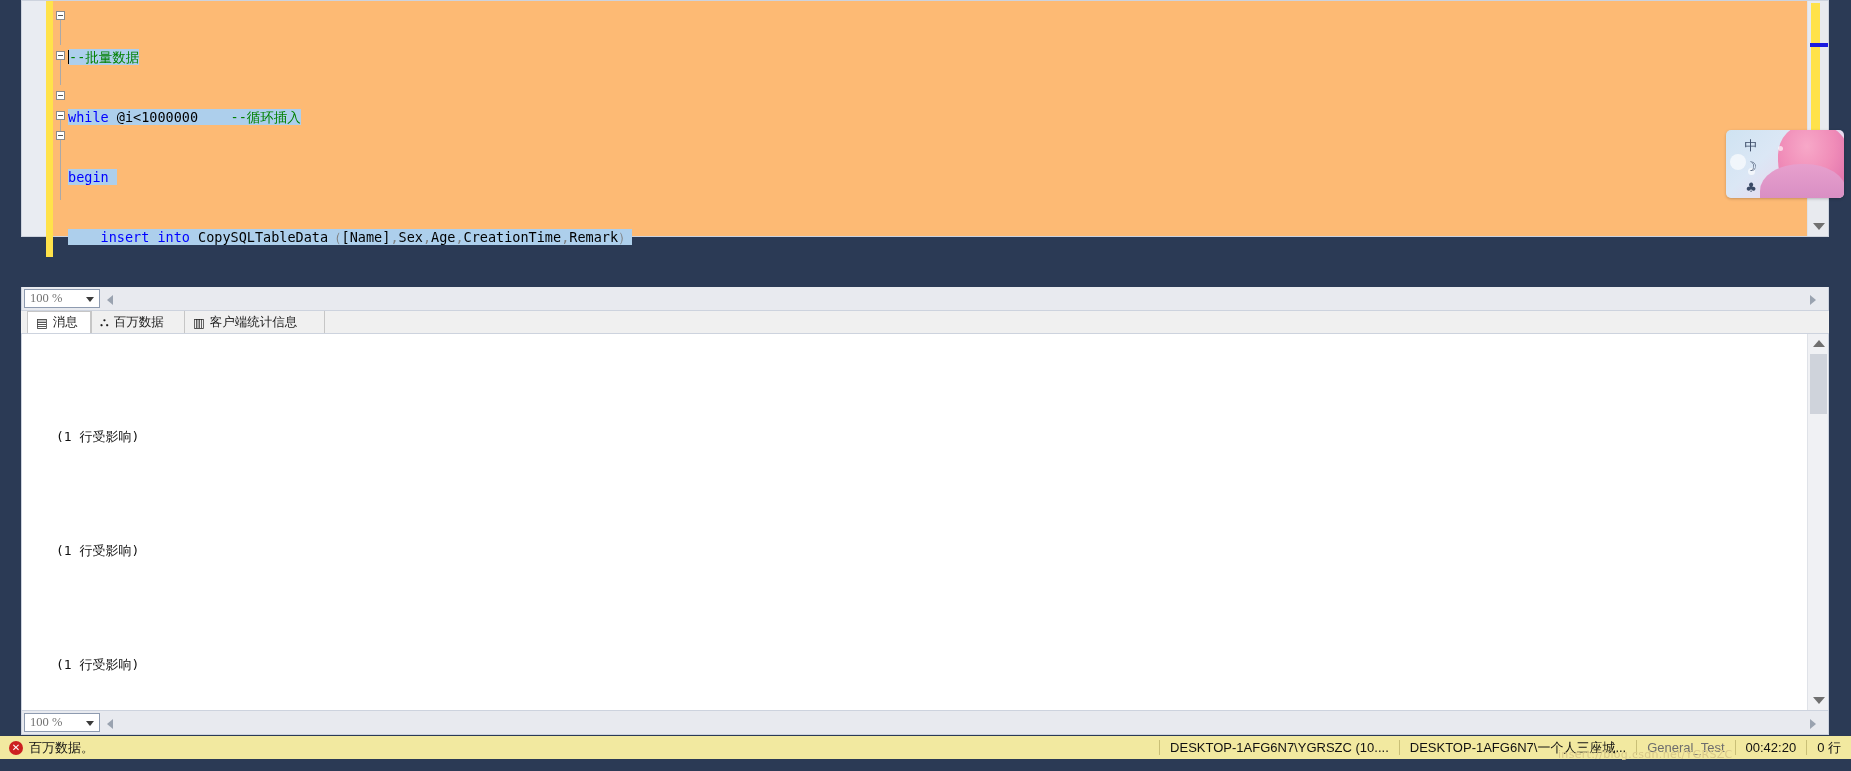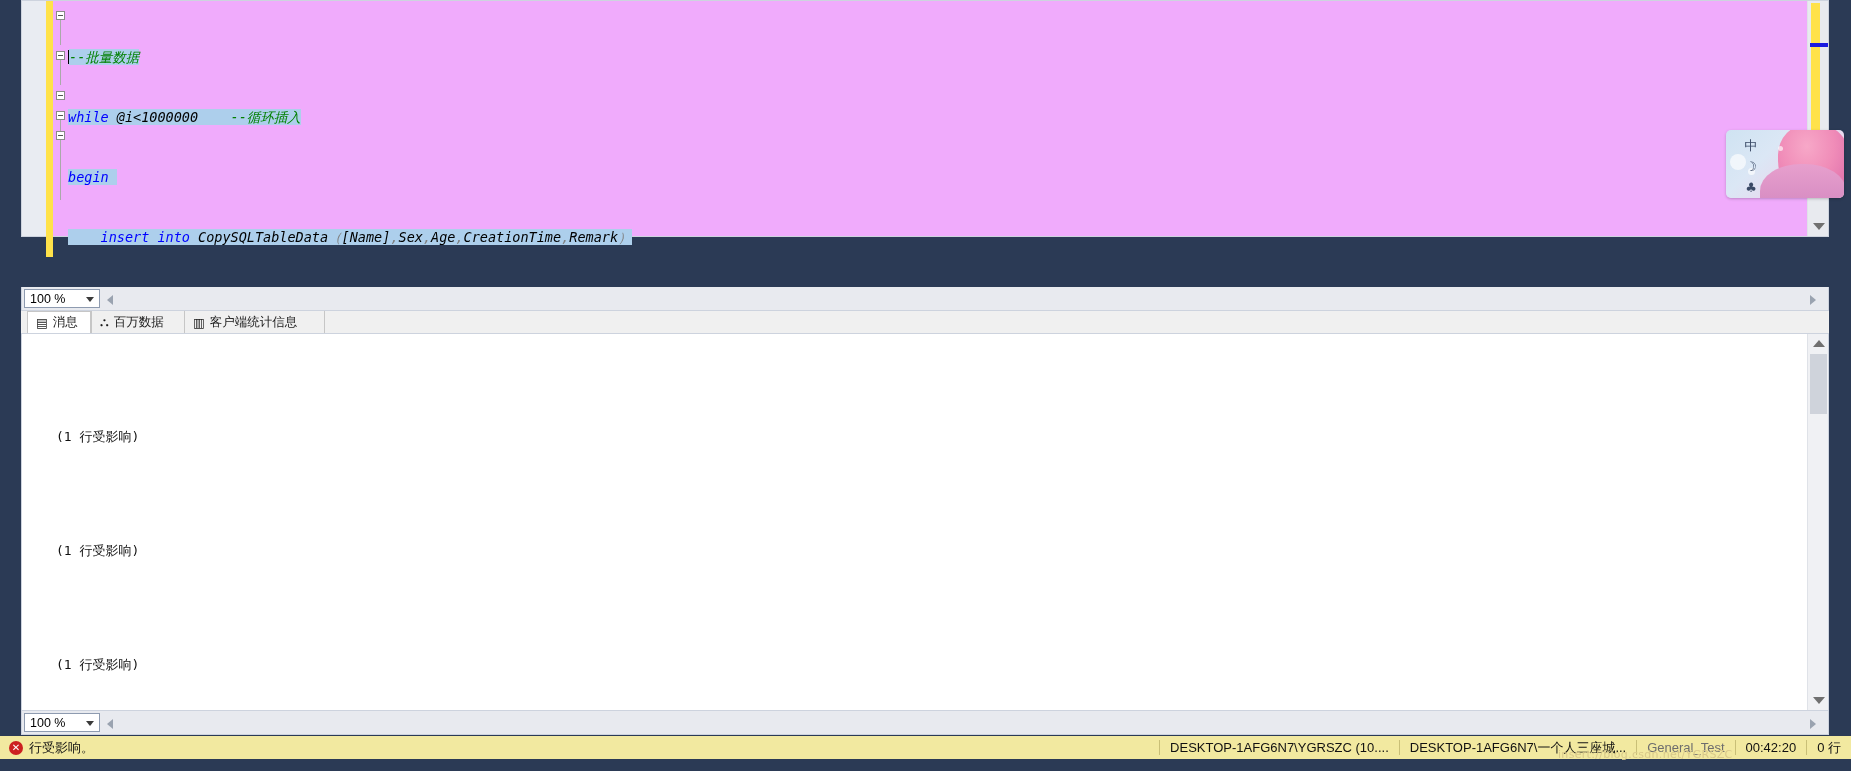--- a/index.html
+++ b/index.html
@@ -10,21 +10,21 @@
     font-size:13px;color:#000;
   }
   .app{position:relative;width:1851px;height:771px;background:#2b3a55;}
 
   
   .left-rail{position:absolute;left:0;top:0;width:21px;height:771px;background:#2b3a55;}
 
   
   .editor-pane{
     position:absolute;left:21px;top:0;width:1808px;height:237px;
-    background:#f0abfc;border:1px solid #cdd3de;box-sizing:border-box;font-style:italic;
+    background:#fdba74;border:1px solid #cdd3de;box-sizing:border-box;
   }
   .editor-gutter{
     position:absolute;left:0;top:0;width:24px;height:100%;
     background:#e9ecf2;border-right:1px solid #e1e4ea;
   }
   .change-bar{
     position:absolute;left:24px;top:0;width:7px;height:256px;background:#ffe24a;
   }
   .fold-col{position:absolute;left:31px;top:0;width:16px;height:260px;}
   .fold-box{
@@ -65,21 +65,21 @@
   }
 
   
   .zoom-strip{
     position:absolute;left:21px;top:287px;width:1808px;height:24px;
     background:#e8eaef;border:1px solid #cdd3de;border-top:none;box-sizing:border-box;
   }
   .zoom-combo{
     position:absolute;left:2px;top:2px;width:76px;height:19px;background:#ffffff;
     border:1px solid #8e9bb0;box-sizing:border-box;font-size:12.5px;
-    display:flex;align-items:center;padding-left:5px;color:#000000;
+    display:flex;align-items:center;padding-left:5px;color:#737373;font-family:Liberation Serif, serif;
   }
   .zoom-combo .cb-arrow{
     position:absolute;right:5px;top:7px;width:0;height:0;
     border-left:4px solid transparent;border-right:4px solid transparent;border-top:5px solid #3a3a3a;
   }
   .hs-left{
     position:absolute;left:85px;top:8px;width:0;height:0;
     border-top:5px solid transparent;border-bottom:5px solid transparent;border-right:6px solid #9aa3b0;
   }
   .hs-right{
@@ -271,21 +271,21 @@
     <div class="zoom-combo">
       <span>100 %</span>
       <span class="cb-arrow"></span>
     </div>
     <div class="hs-left"></div>
     <div class="hs-right"></div>
   </div>
 
   <div class="status-bar">
     <div class="st-err-icon">✕</div>
-    <div class="st-left">行受影响。</div>
+    <div class="st-left">百万数据。</div>
     <div class="st-spacer"></div>
     <div class="st-cell">DESKTOP-1AFG6N7\YGRSZC (10....</div>
     <div class="st-cell">DESKTOP-1AFG6N7\一个人三座城...</div>
     <div class="st-cell dim">General_Test</div>
     <div class="st-cell">00:42:20</div>
     <div class="st-cell">0 行</div>
   </div>
 
   <div class="bottom-strip"></div>
 

